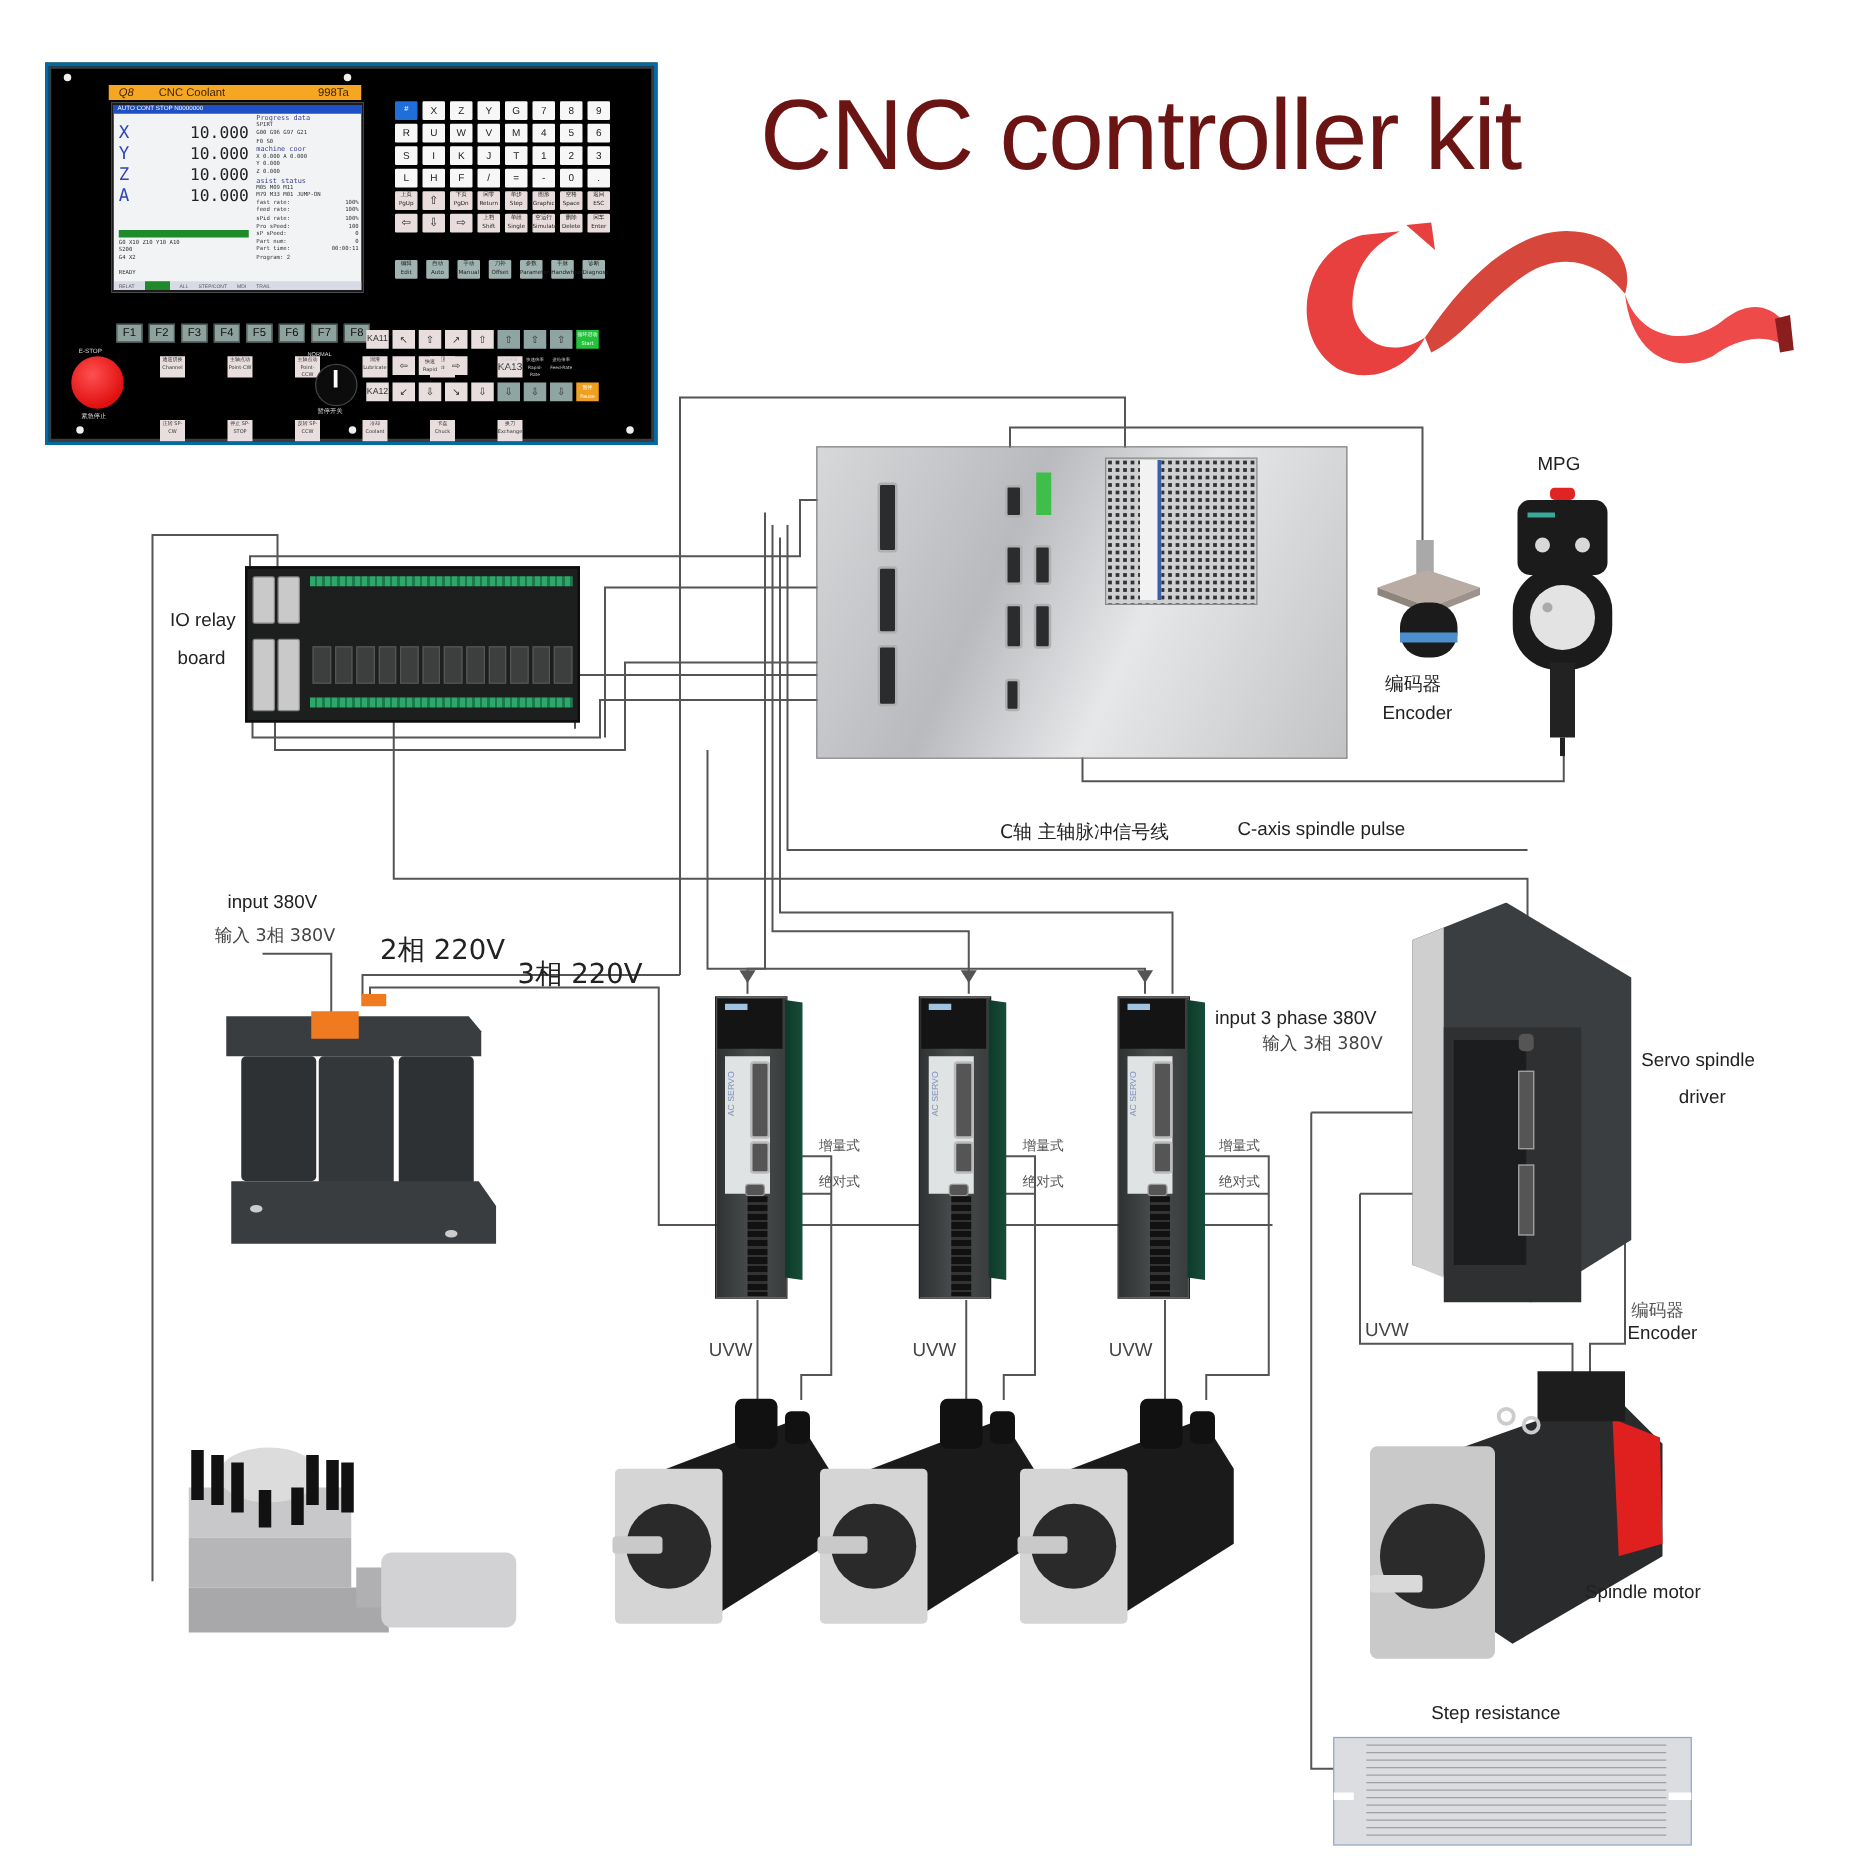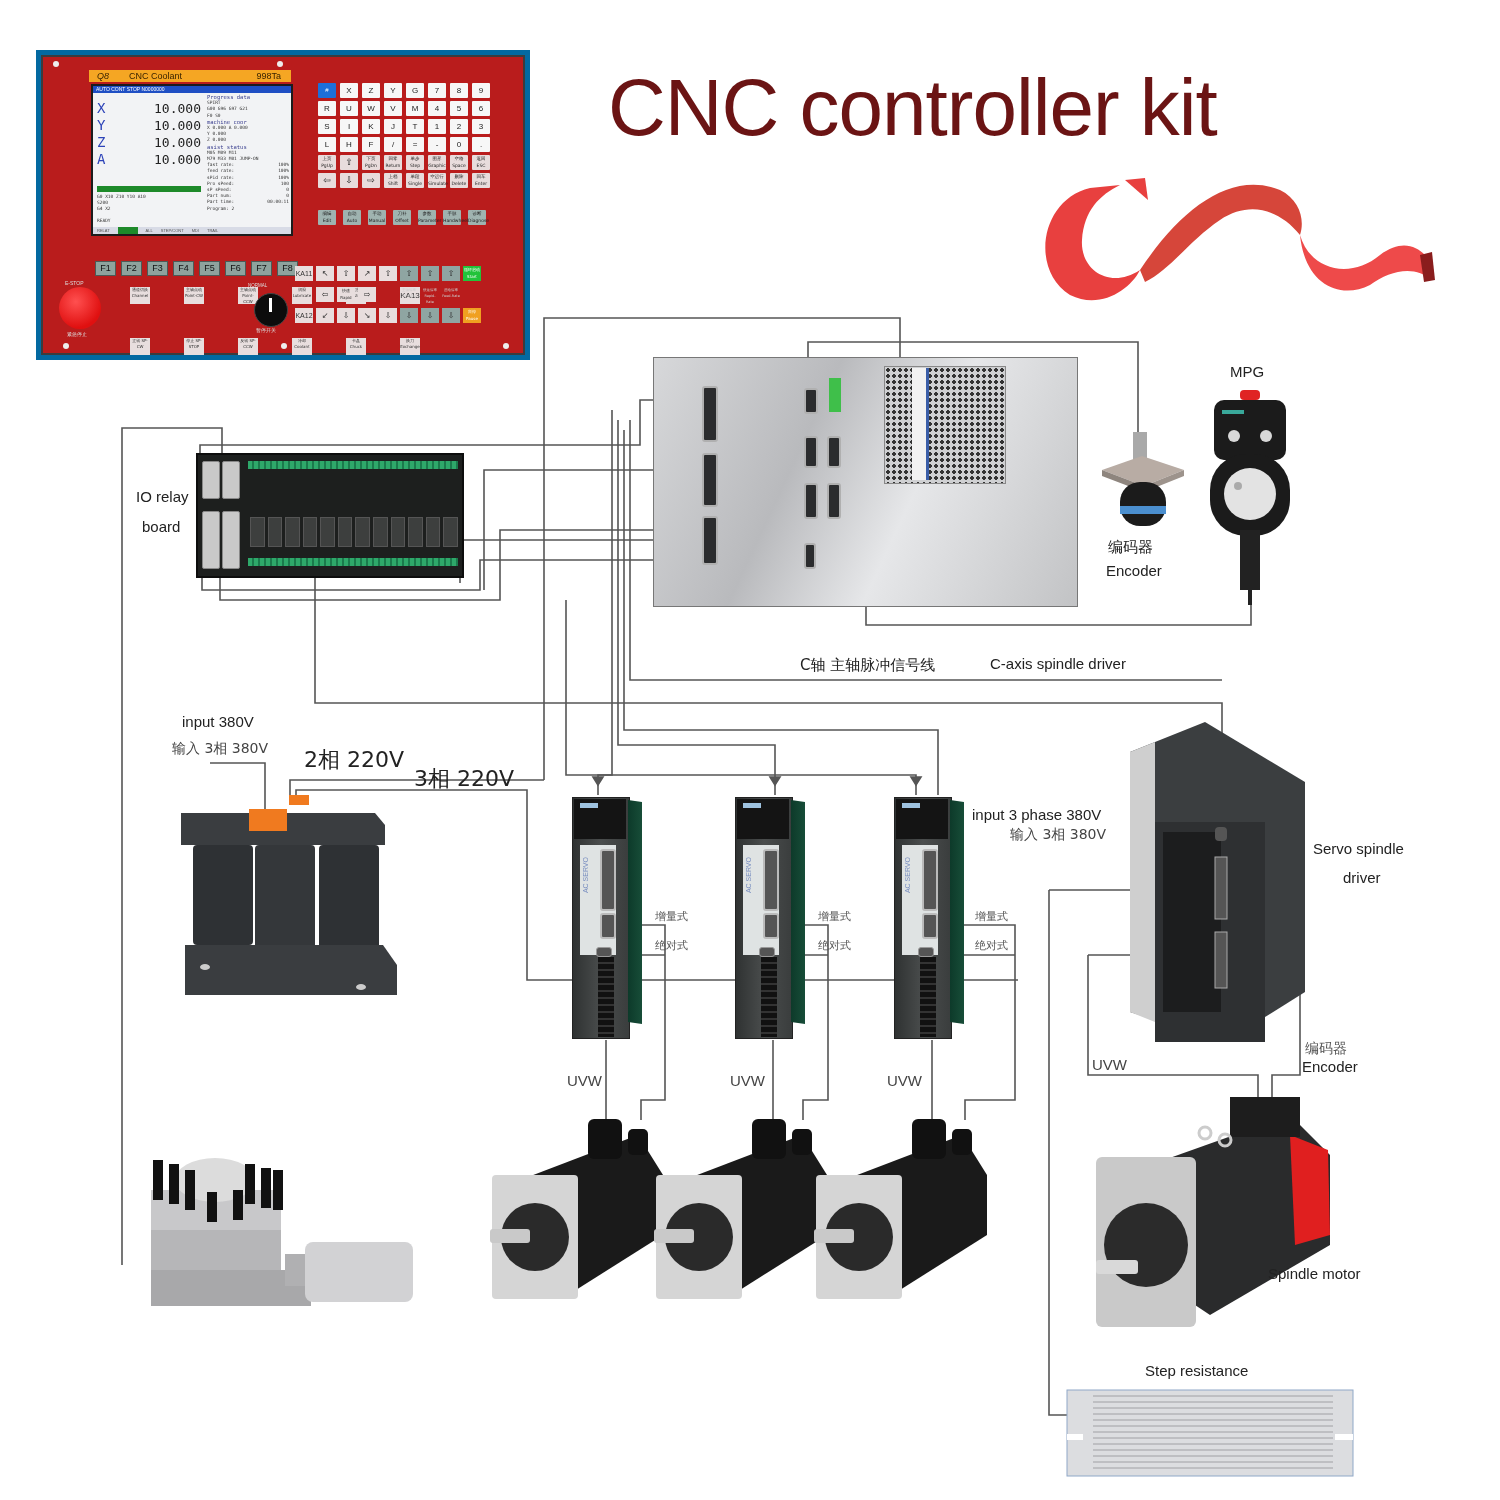--- a/index.html
+++ b/index.html
@@ -6,21 +6,21 @@
   body{width:1500px;height:1500px;position:relative;overflow:hidden;font-family:"Liberation Sans",sans-serif;color:#222;}
   .abs{position:absolute;}
   .wires{position:absolute;left:0;top:0;width:1500px;height:1500px;pointer-events:none;}
   .lbl{position:absolute;font-family:"Liberation Sans",sans-serif;color:#222;white-space:nowrap;}
   .cn{font-family:"DejaVu Sans",sans-serif;}
 
   
   .title{left:608px;top:62px;font-size:80px;color:#6b1414;letter-spacing:-1px;font-family:"Liberation Sans",sans-serif;}
 
   
-  .panel{left:36px;top:50px;width:484px;height:300px;background:#b91c1c;border:5px solid #0369a1;box-shadow:inset 0 0 0 2px #3b3c3e;}
+  .panel{left:36px;top:50px;width:484px;height:300px;background:#000000;border:3px solid #0369a1;box-shadow:inset 0 0 0 2px #3b3c3e;}
   .panel .screw{position:absolute;width:6px;height:6px;border-radius:50%;background:#eee;}
   .brandbar{position:absolute;left:48px;top:15px;width:202px;height:12px;background:#f5a623;font-size:9px;line-height:12px;color:#3a2400;}
   .brandbar .logo{position:absolute;left:8px;font-style:italic;}
   .brandbar .series{position:absolute;left:40px;}
   .brandbar .model{position:absolute;right:10px;}
   .screen{position:absolute;left:50px;top:29px;width:198px;height:148px;background:#f2f3f5;border:2px solid #1c1c1c;overflow:hidden;}
   .scr-top{height:7px;background:#1f4fc4;color:#fff;font-size:5px;line-height:7px;padding-left:3px;}
   .axes{position:absolute;left:4px;top:14px;width:104px;}
   .axisrow{display:flex;justify-content:space-between;font-family:"DejaVu Sans Mono",monospace;color:#1e2c8a;font-size:14px;line-height:17px;}
   .axisrow .ax{color:#2d43b8;}
@@ -451,21 +451,21 @@
   <circle cx="24" cy="46" r="6" fill="#d8d8d8"></circle>
   <circle cx="56" cy="46" r="6" fill="#d8d8d8"></circle>
   <rect x="0" y="64" width="80" height="82" rx="36" fill="#1b1b1b"></rect>
   <circle cx="40" cy="104" r="26" fill="#e3e3e3"></circle>
   <circle cx="28" cy="96" r="4" fill="#aaa"></circle>
   <rect x="30" y="140" width="20" height="60" fill="#222"></rect>
   <rect x="38" y="200" width="4" height="15" fill="#222"></rect>
 </svg>
 
 <div class="lbl cn" style="left:800px;top:656px;font-size:15px">C轴 主轴脉冲信号线</div>
-<div class="lbl t-md" style="left:990px;top:655px">C-axis spindle driver</div>
+<div class="lbl t-md" style="left:990px;top:655px">C-axis spindle pulse</div>
 
 <div class="lbl t-md" style="left:182px;top:713px">input 380V</div>
 <div class="lbl cn" style="left:172px;top:740px;font-size:14px;color:#444">输入 3相 380V</div>
 <div class="lbl cn t-lg" style="left:304px;top:745px">2相 220V</div>
 <div class="lbl cn t-lg" style="left:414px;top:764px">3相 220V</div>
 <svg class="abs xfmr" viewBox="0 0 222 205">
   <polygon points="6,18 200,18 210,30 210,50 6,50" fill="#3a3d40"></polygon>
   <rect x="74" y="14" width="38" height="22" fill="#f07a1f"></rect>
   <rect x="114" y="0" width="20" height="10" fill="#f07a1f"></rect>
   <rect x="18" y="50" width="60" height="100" rx="4" fill="#2e3134"></rect>

